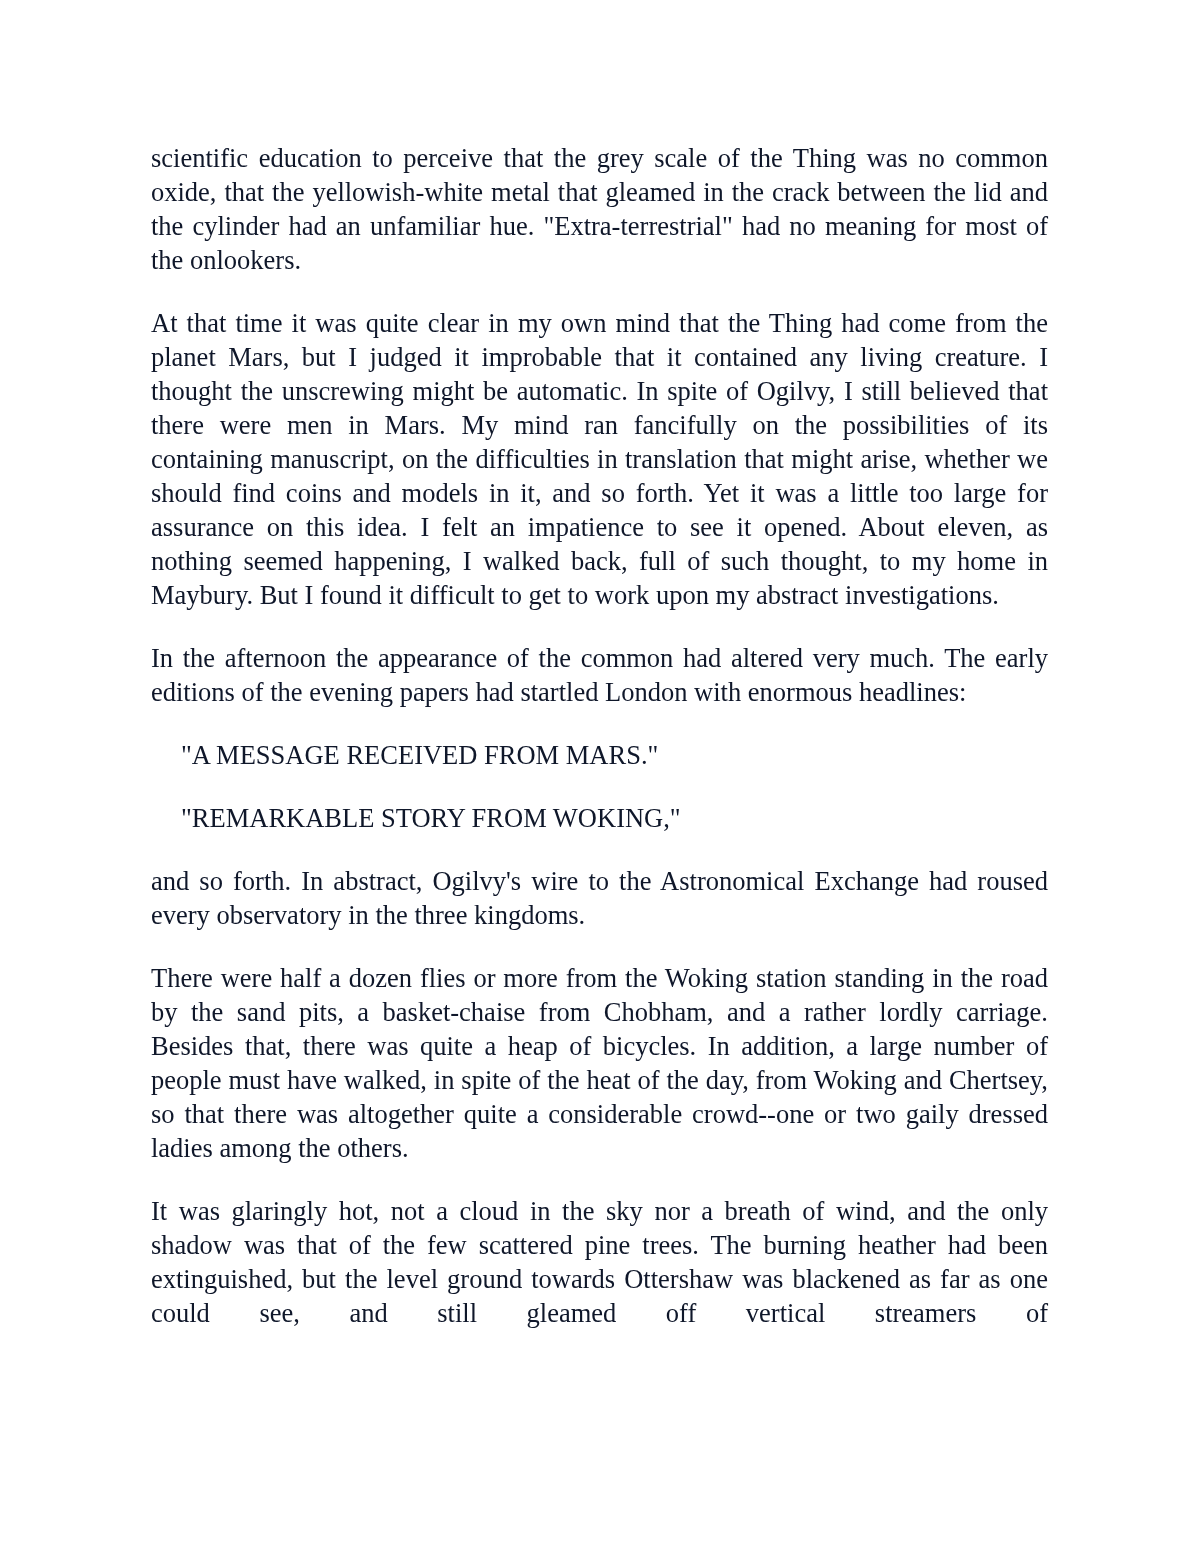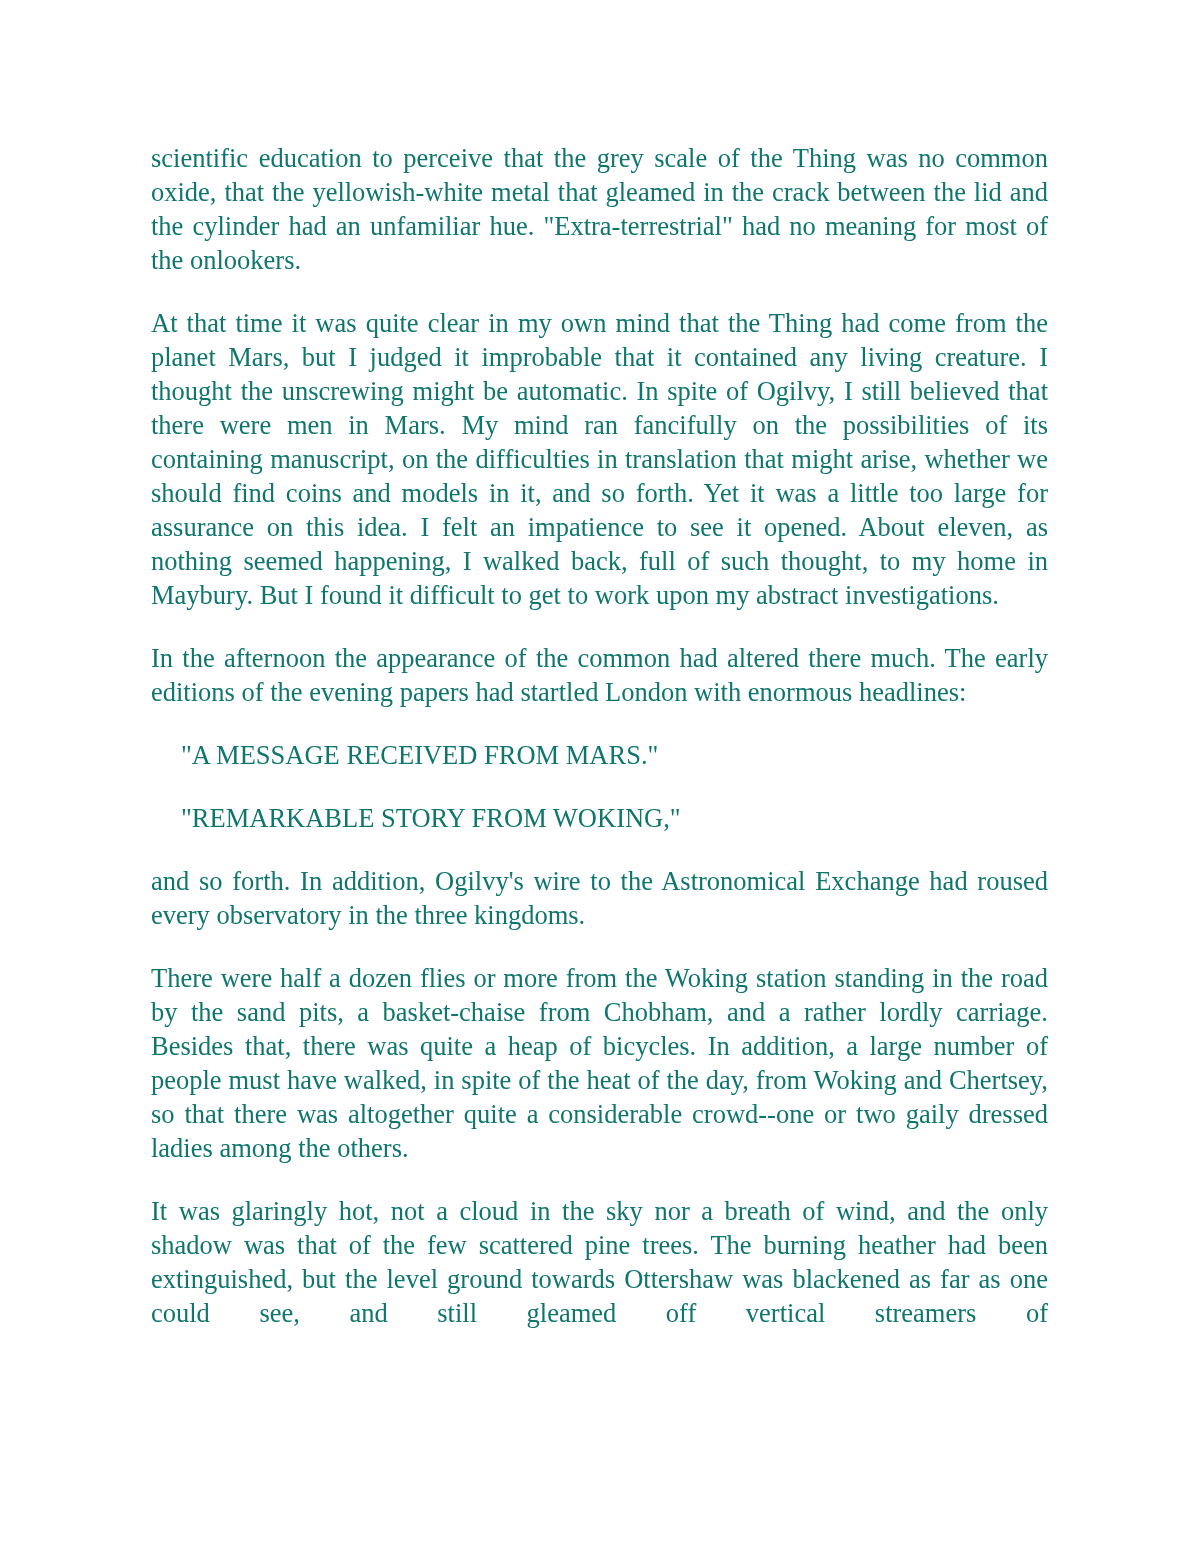--- a/index.html
+++ b/index.html
@@ -14,21 +14,21 @@
       overflow: hidden;
     }
     .page {
       position: absolute;
       left: 151px;
       top: 141px;
       width: 897px;
       font-family: "Liberation Serif", serif;
       font-size: 26.5px;
       line-height: 34px;
-      color: #0f766e;
+      color: #0f172a;
     }
     .para {
       margin: 0 0 29px 0;
       text-align: justify;
       text-align-last: left;
     }
     .headline {
       margin: 0 0 29px 0;
       padding-left: 30px;
       text-align: left;
@@ -36,19 +36,19 @@
     .para.last-cut {
       text-align-last: justify;
     }
   </style>
 </head>
 <body>
 
 <div class="page">
   <p class="para">scientific education to perceive that the grey scale of the Thing was no common oxide, that the yellowish-white metal that gleamed in the crack between the lid and the cylinder had an unfamiliar hue. "Extra-terrestrial" had no meaning for most of the onlookers.</p>
   <p class="para">At that time it was quite clear in my own mind that the Thing had come from the planet Mars, but I judged it improbable that it contained any living creature. I thought the unscrewing might be automatic. In spite of Ogilvy, I still believed that there were men in Mars. My mind ran fancifully on the possibilities of its containing manuscript, on the difficulties in translation that might arise, whether we should find coins and models in it, and so forth. Yet it was a little too large for assurance on this idea. I felt an impatience to see it opened. About eleven, as nothing seemed happening, I walked back, full of such thought, to my home in Maybury. But I found it difficult to get to work upon my abstract investigations.</p>
-  <p class="para">In the afternoon the appearance of the common had altered there much. The early editions of the evening papers had startled London with enormous headlines:</p>
+  <p class="para">In the afternoon the appearance of the common had altered very much. The early editions of the evening papers had startled London with enormous headlines:</p>
   <p class="headline">"A MESSAGE RECEIVED FROM MARS."</p>
   <p class="headline">"REMARKABLE STORY FROM WOKING,"</p>
-  <p class="para">and so forth. In addition, Ogilvy's wire to the Astronomical Exchange had roused every observatory in the three kingdoms.</p>
+  <p class="para">and so forth. In abstract, Ogilvy's wire to the Astronomical Exchange had roused every observatory in the three kingdoms.</p>
   <p class="para">There were half a dozen flies or more from the Woking station standing in the road by the sand pits, a basket-chaise from Chobham, and a rather lordly carriage. Besides that, there was quite a heap of bicycles. In addition, a large number of people must have walked, in spite of the heat of the day, from Woking and Chertsey, so that there was altogether quite a considerable crowd--one or two gaily dressed ladies among the others.</p>
   <p class="para last-cut">It was glaringly hot, not a cloud in the sky nor a breath of wind, and the only shadow was that of the few scattered pine trees. The burning heather had been extinguished, but the level ground towards Ottershaw was blackened as far as one could see, and still gleamed off vertical streamers of</p>
 </div>
 
 </body></html>

